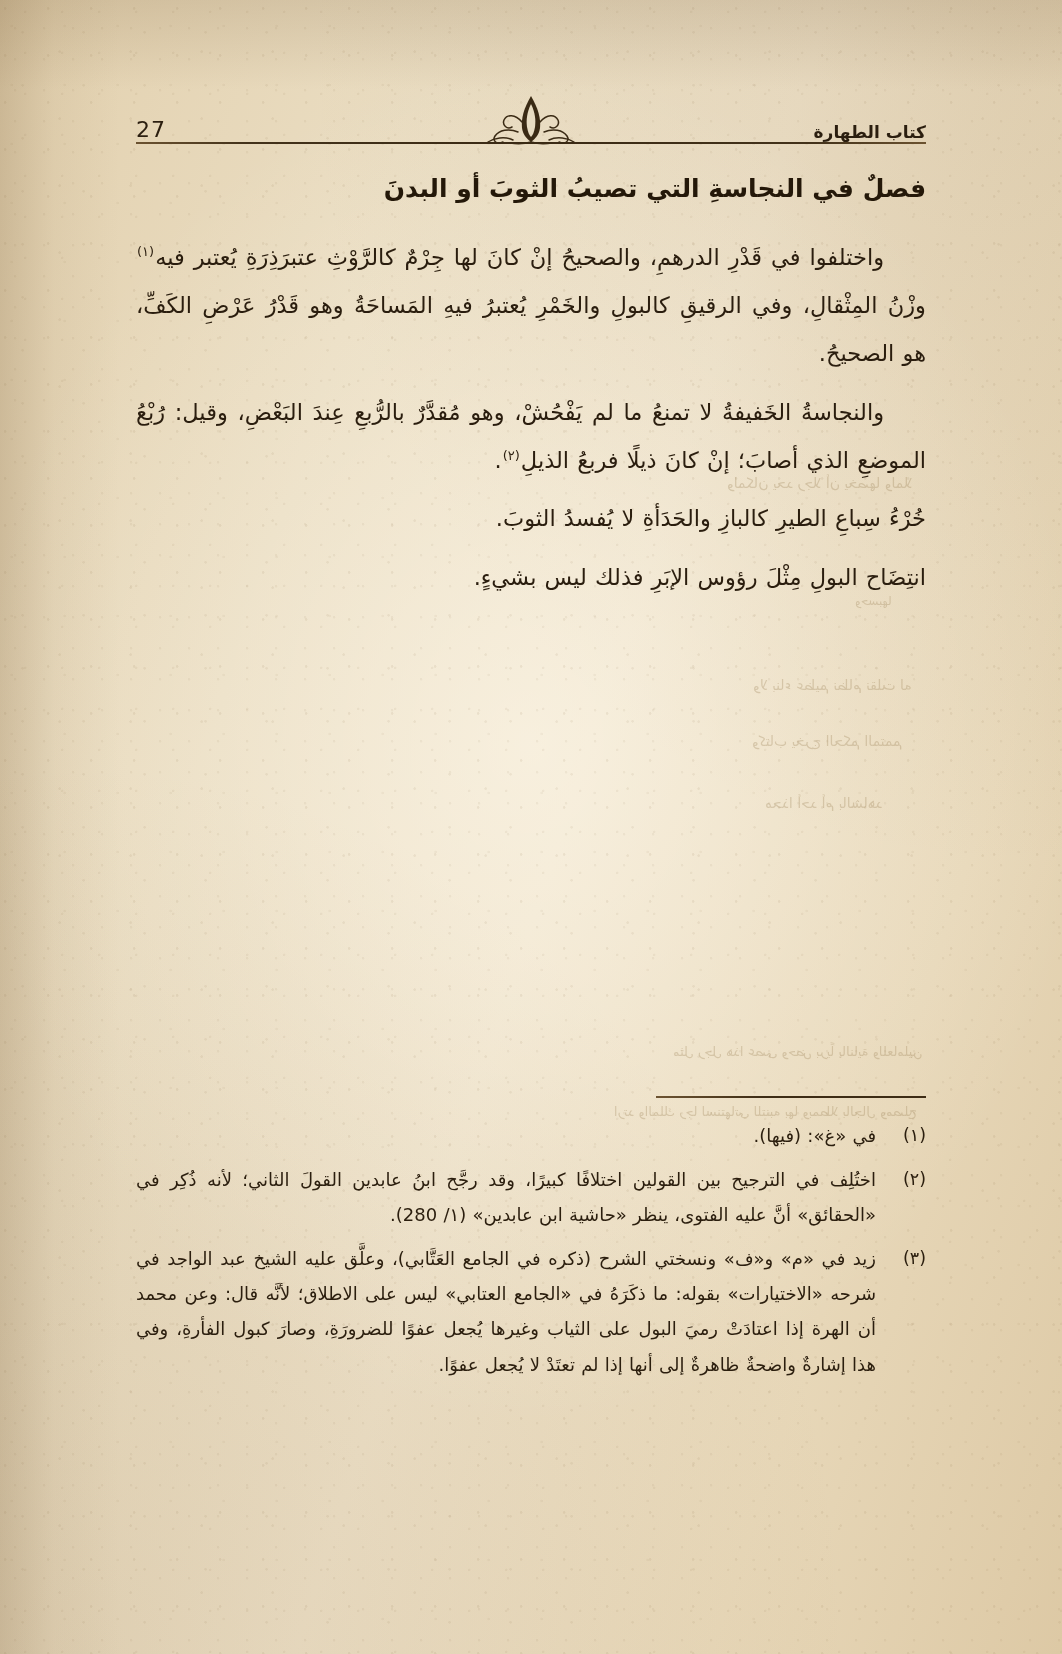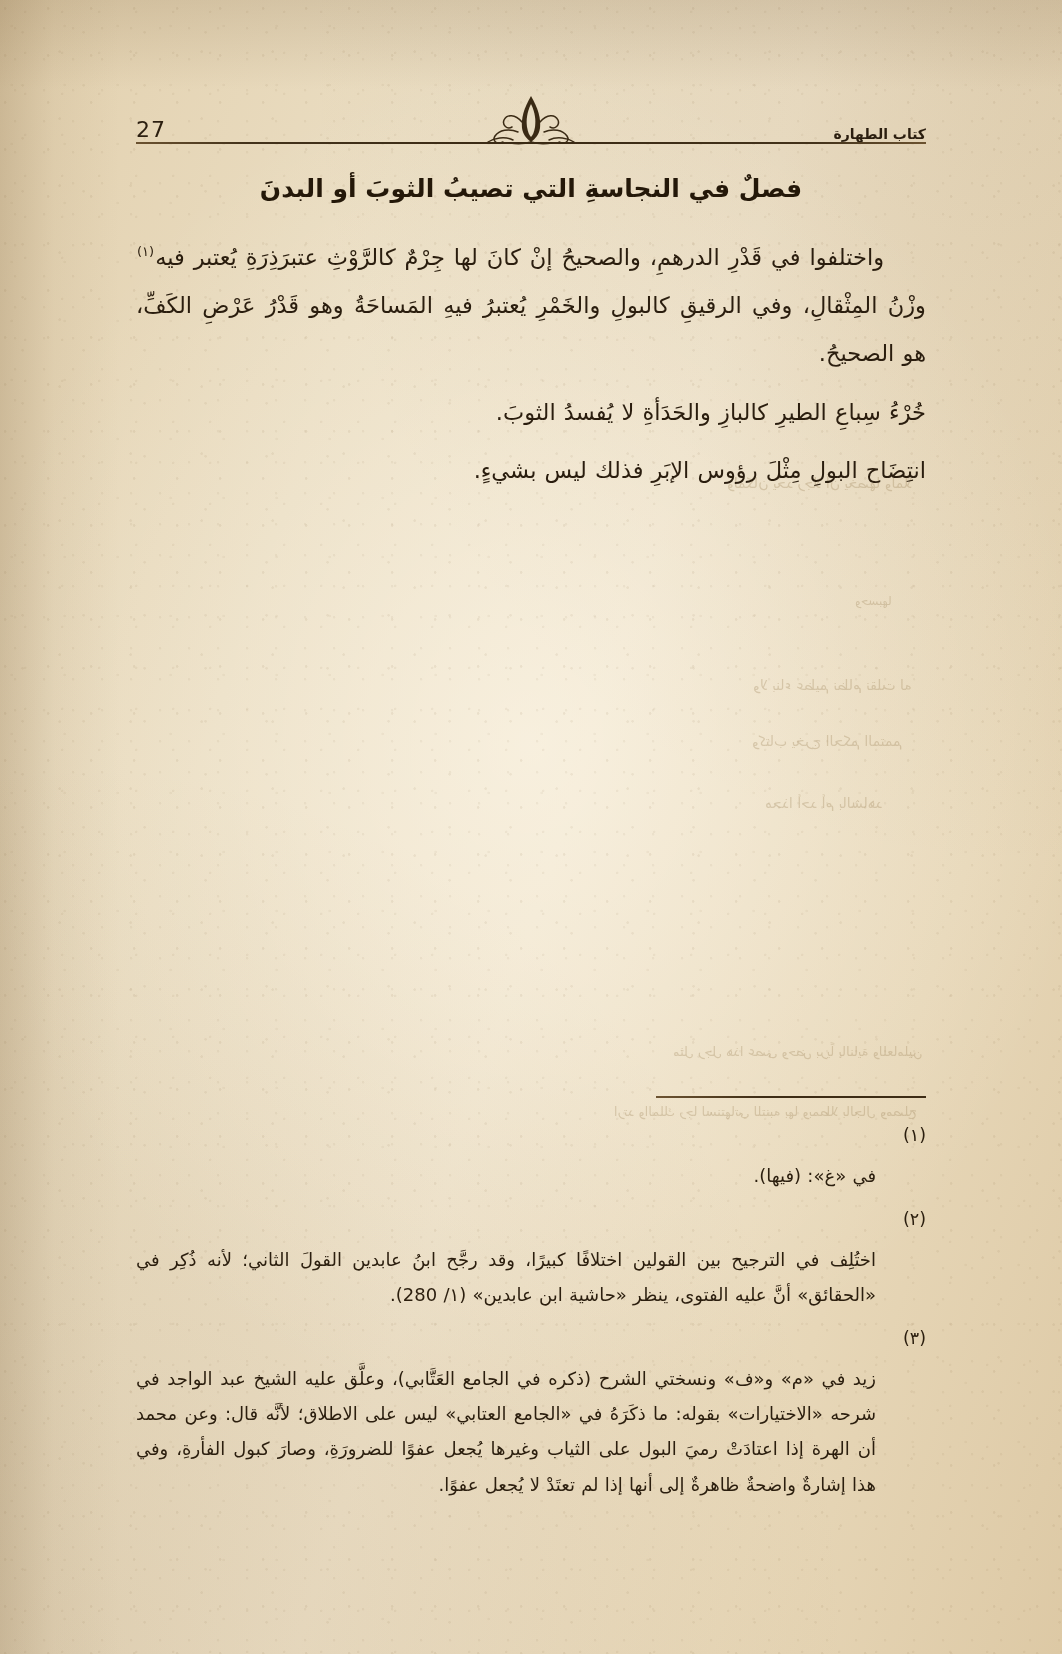--- a/index.html
+++ b/index.html
@@ -71,21 +71,21 @@
     left: 136px;
     height: 54px;
   }
   .header-row {
     display: flex;
     align-items: flex-end;
     justify-content: space-between;
     height: 46px;
   }
   .book-title {
-    font-size: 14px;
+    font-size: 17px;
     font-weight: bold;
     color: #2b1e0f;
     letter-spacing: 0px;
     white-space: nowrap;
     text-align: center;
   }
   .folio {
     font-size: 22px;
     font-weight: normal;
     color: #2b1e0f;
@@ -111,21 +111,20 @@
 
   
   .body {
     position: absolute;
     top: 168px;
     right: 136px;
     left: 136px;
   }
 
   .chapter-title {
-    text-align: center;
     font-size: 25px;
     font-weight: bold;
     color: #241809;
     line-height: 1.7;
     margin: 0 0 22px 0;
     letter-spacing: 0px;
   }
 
   p.para {
     margin: 0 0 10px 0;
@@ -174,21 +173,20 @@
     text-align: right;
     padding-left: 8px;
     white-space: nowrap;
     font-size: 17.5px;
   }
   .fn-text {
     flex: 1 1 auto;
     text-align: justify;
     text-align-last: right;
     word-spacing: .5px;
-    margin-top: 40px;
   }
 
   
   .gutter {
     position: absolute;
     top: 0; bottom: 0; left: 0;
     width: 120px;
     pointer-events: none;
     background: linear-gradient(90deg, rgba(120,92,54,.22) 0%, rgba(120,92,54,.06) 45%, rgba(0,0,0,0) 100%);
     z-index: 2;
@@ -244,20 +242,23 @@
 
     <div class="body">
 
       <h1 class="chapter-title">فصلٌ في النجاسةِ التي تصيبُ الثوبَ أو البدنَ</h1>
 
 
       <p class="para">
         <span>واختلفوا في قَدْرِ الدرهمِ، والصحيحُ إنْ كانَ لها جِرْمٌ كالرَّوْثِ عتبرَذِرَةِ يُعتبر فيه</span><sup class="fnref">(١)</sup><span> وزْنُ المِثْقالِ، وفي الرقيقِ كالبولِ والخَمْرِ يُعتبرُ فيهِ المَساحَةُ وهو قَدْرُ عَرْضِ الكَفِّ، هو الصحيحُ.</span>
       </p>
 
+      <p class="para">
+        <span>والنجاسةُ الخَفيفةُ لا تمنعُ ما لم يَفْحُشْ، وهو مُقدَّرٌ بالرُّبعِ عِندَ البَعْضِ، وقيل: رُبْعُ الموضعِ الذي أصابَ؛ إنْ كانَ ذيلًا فربعُ الذيلِ</span><sup class="fnref">(٢)</sup><span>.</span>
+      </p>
 
 
       <p class="para noindent">
         <span>خُرْءُ سِباعِ الطيرِ كالبازِ والحَدَأةِ لا يُفسدُ الثوبَ.</span>
       </p>
 
       <p class="para noindent">
         <span>انتِضَاح البولِ مِثْلَ رؤوس الإبَرِ فذلك ليس بشيءٍ.</span>
       </p>
 

